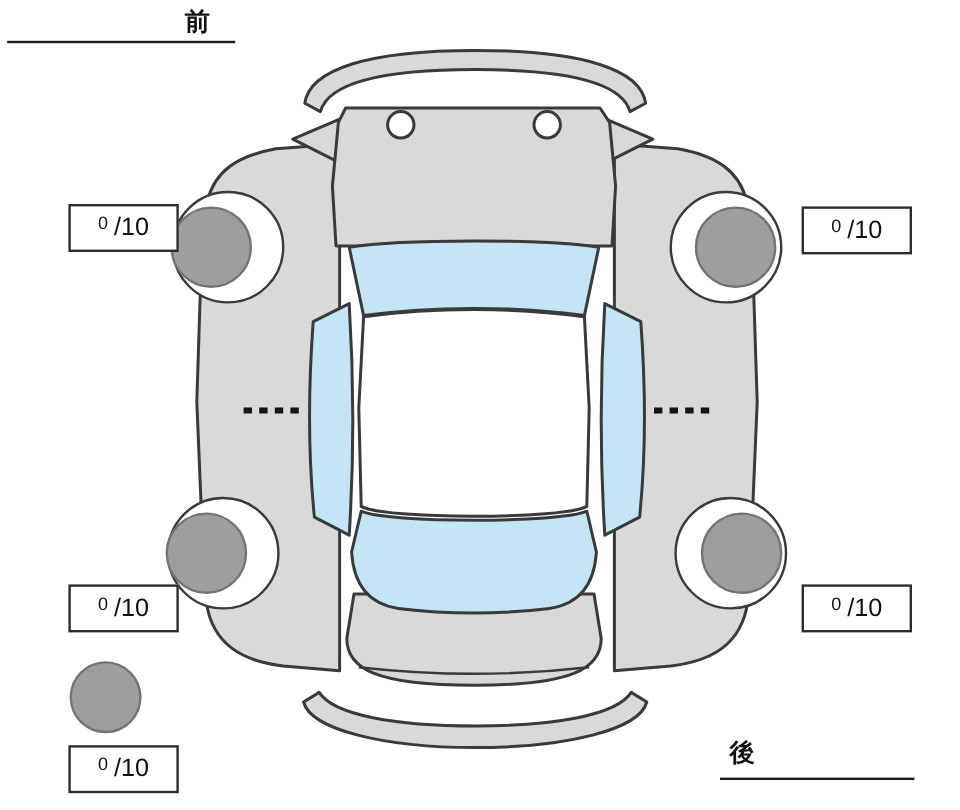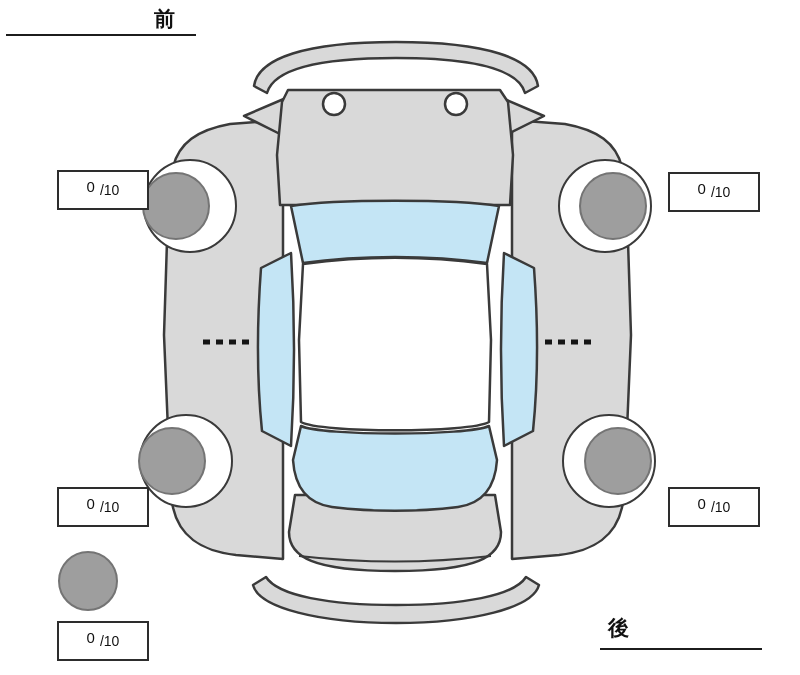--- a/index.html
+++ b/index.html
@@ -16,21 +16,21 @@
   .glass{fill:var(--glass-fill);stroke:var(--outline);stroke-width:2.5;stroke-linejoin:round;}
   .tire{fill:var(--tire-fill);stroke:var(--tire-stroke);stroke-width:2;}
   .hood-circle{fill:var(--background);stroke:var(--outline);stroke-width:2.5;}
   .dash{stroke:#151515;stroke-width:5;stroke-dasharray:7 6;fill:none;}
   .detail{fill:none;stroke:var(--outline);stroke-width:2;}
   .jp-label{position:absolute;font-size:21px;font-weight:bold;color:#101010;line-height:1;}
   .rule{position:absolute;height:0;border-top:2px solid #1c1c1c;}
   .score-box{position:absolute;width:88px;height:36px;border:2px solid #2d2d2d;background:#fff;
              display:flex;align-items:center;justify-content:center;gap:5px;color:#101010;}
   .score-value{font-size:15px;transform:translateY(-4px);}
-  .score-denom{font-size:14px;}
+  .score-denom{font-size:21px;}
 </style>
 </head>
 <body>
 
 <div class="stage">
 
   <svg width="800" height="675" viewBox="0 0 800 675">
 
     <path class="panel" d="M 283 120 L 230 124 C 197 130 179 143 173 167 L 168 210 L 164 335 L 168 430 L 172 502 C 177 537 202 551 236 555 L 283 559 Z"></path>
     <g transform="translate(795,0) scale(-1,1)">

